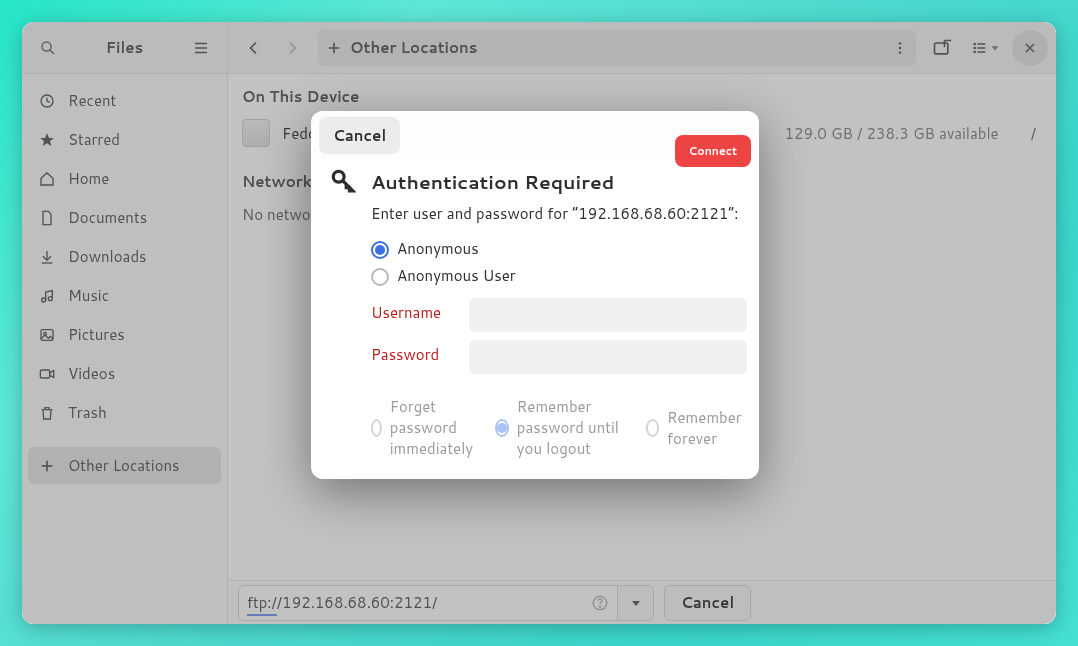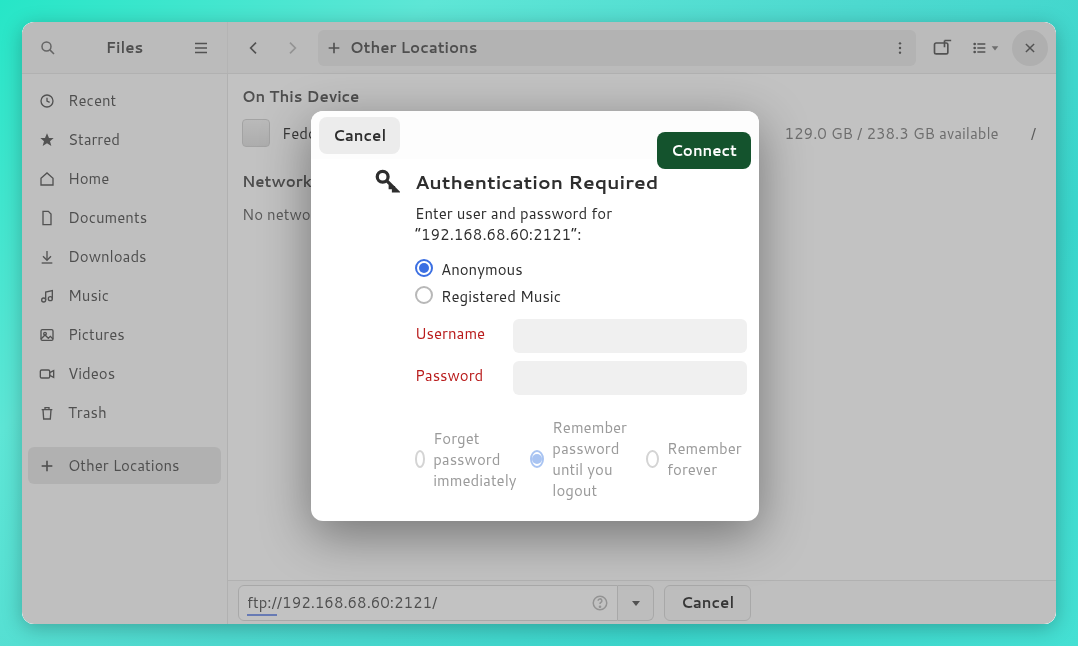--- a/index.html
+++ b/index.html
@@ -219,31 +219,30 @@
   }
   .dlg-cancel-btn {
     background: #ececec;
     border-radius: 8px;
     padding: 8px 14px;
     font-weight: 700;
     font-size: 15px;
     color:#2e2e2e;
   }
   .dlg-connect-btn {
-    background: #14532d;
+    background: #ef4444;
     color: #fff;
     border-radius: 8px;
     padding: 8px 14px;
     font-weight: 700;
-    font-size: 15px;
+    font-size: 11px;
     margin-top: 31px;
   }
   .dlg-body {
-    padding: 4px 12px 20px 20px;
-    margin-left: 36px;
+    padding: 4px 12px 20px 12px;
   }
   .dlg-title-row {
     display: flex;
     align-items: center;
     gap: 14px;
     padding: 4px 6px 8px 6px;
   }
   .key-icon {
     width: 28px; height: 28px;
     display:inline-flex; align-items:center; justify-content:center;
@@ -265,21 +264,21 @@
     padding-left: 48px;
   }
   .form-label {
     width: 98px;
     font-size: 15px;
     color: #2e2e2e;
     padding-top: 4px;
   }
   .form-label.disabled-lbl { color:#b91c1c;}
   .radio-group { display:flex; flex-direction:column; gap:6px; }
-  .radio-item { display:flex; align-items:flex-start; gap:8px; font-size:15px; color:#2e2e2e;}
+  .radio-item { display:flex; align-items:flex-end; gap:8px; font-size:15px; color:#2e2e2e;}
   .radio-circle {
     width: 18px; height: 18px; border-radius:50%;
     border: 2px solid #b8b8b8;
     display:inline-flex; align-items:center; justify-content:center;
   }
   .radio-circle.checked { border-color:#3b6fe2; }
   .radio-circle.checked::after {
     content:''; width:10px; height:10px; border-radius:50%; background:#3b6fe2;
   }
   .text-field {
@@ -540,21 +539,21 @@
     <div class="dlg-subtitle">Enter user and password for “192.168.68.60:2121”:</div>
 
     <div class="form-row">
       <div class="radio-group">
         <div class="radio-item">
           <span class="radio-circle checked"></span>
           <span>Anonymous</span>
         </div>
         <div class="radio-item">
           <span class="radio-circle"></span>
-          <span>Registered Music</span>
+          <span>Anonymous User</span>
         </div>
       </div>
     </div>
 
     <div class="form-row" style="margin-top:12px;">
       <span class="form-label disabled-lbl">Username</span>
       <input class="text-field" disabled="" style="">
     </div>
     <div class="form-row" style="margin-top:8px;">
       <span class="form-label disabled-lbl">Password</span>

